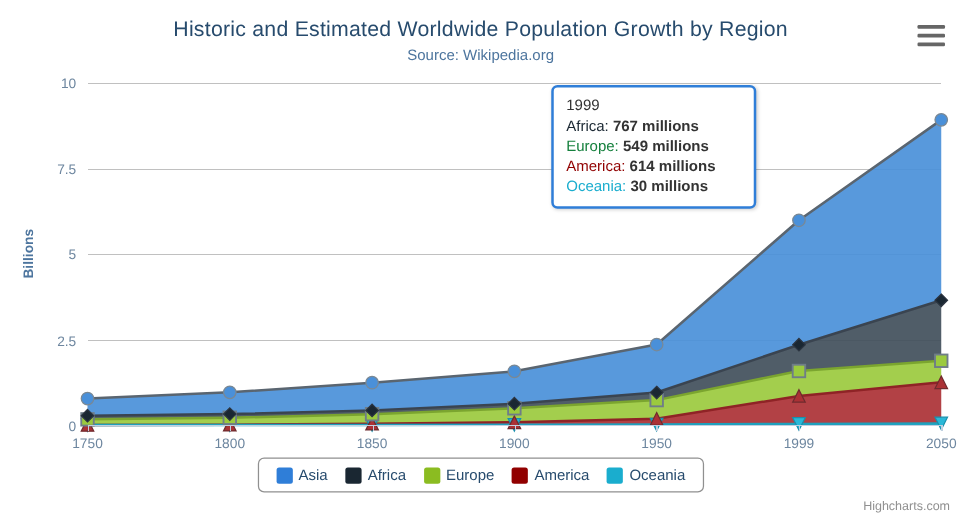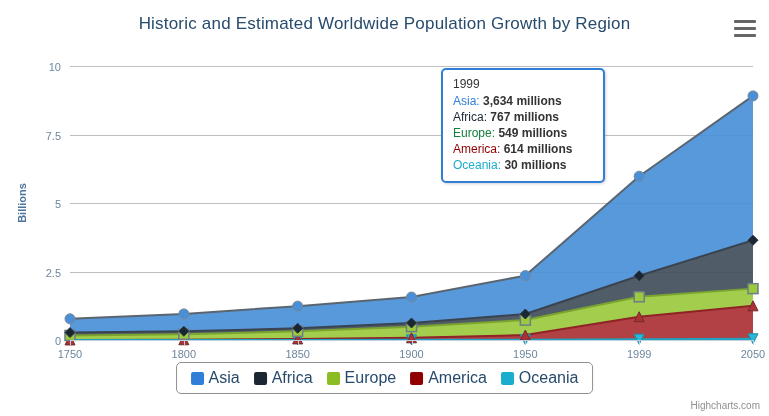--- a/index.html
+++ b/index.html
@@ -89,21 +89,21 @@
     display: flex;
     align-items: center;
     gap: 5px;
     cursor: pointer;
   }
   .legend-swatch {
     width: 13px; height: 13px;
     border-radius: 2px;
   }
   .legend-text {
-    font-size: 16px;
+    font-size: 12px;
     color: #274b6d;
     font-family: "Liberation Sans", sans-serif;
   }
 
   
   #tooltip {
     position: absolute;
     left: 441px; top: 68px;
     min-width: 140px;
     background: #ffffff;
@@ -134,20 +134,21 @@
     color: #909090;
     cursor: pointer;
   }
 </style>
 </head>
 <body>
 
 <div id="chart-root">
 
   <div id="chart-title">Historic and Estimated Worldwide Population Growth by Region</div>
+  <div id="chart-subtitle">Source: Wikipedia.org</div>
 
   <button id="context-button">
     <span></span>
     <span></span>
     <span></span>
   </button>
 
   <svg id="plot-svg" width="769" height="416">
       <line x1="70" x2="753" y1="340.5" y2="340.5" class="axis-line"></line>
       <text x="61" y="344.5" class="y-label">0</text>
@@ -241,21 +242,20 @@
       </div>
       <div class="legend-item">
         <span class="legend-swatch" style="background: rgb(26, 173, 206);"></span>
         <span class="legend-text">Oceania</span>
       </div>
     </div>
 
   <div id="tooltip">
     <div id="tooltip-header">1999</div>
     <div id="tooltip-rows">
-        <div class="tooltip-row"><span class="tooltip-series-name" style="color: rgb(47, 126, 216);">Asia: </span><span class="tooltip-value">3,634 millions</span></div>
         <div class="tooltip-row"><span class="tooltip-series-name" style="color: rgb(26, 39, 50);">Africa: </span><span class="tooltip-value">767 millions</span></div>
         <div class="tooltip-row"><span class="tooltip-series-name" style="color: #15803d;">Europe: </span><span class="tooltip-value">549 millions</span></div>
         <div class="tooltip-row"><span class="tooltip-series-name" style="color: rgb(145, 0, 0);">America: </span><span class="tooltip-value">614 millions</span></div>
         <div class="tooltip-row"><span class="tooltip-series-name" style="color: rgb(26, 173, 206);">Oceania: </span><span class="tooltip-value">30 millions</span></div>
       </div>
   </div>
 
   <div id="credits">Highcharts.com</div>
 
 </div>

